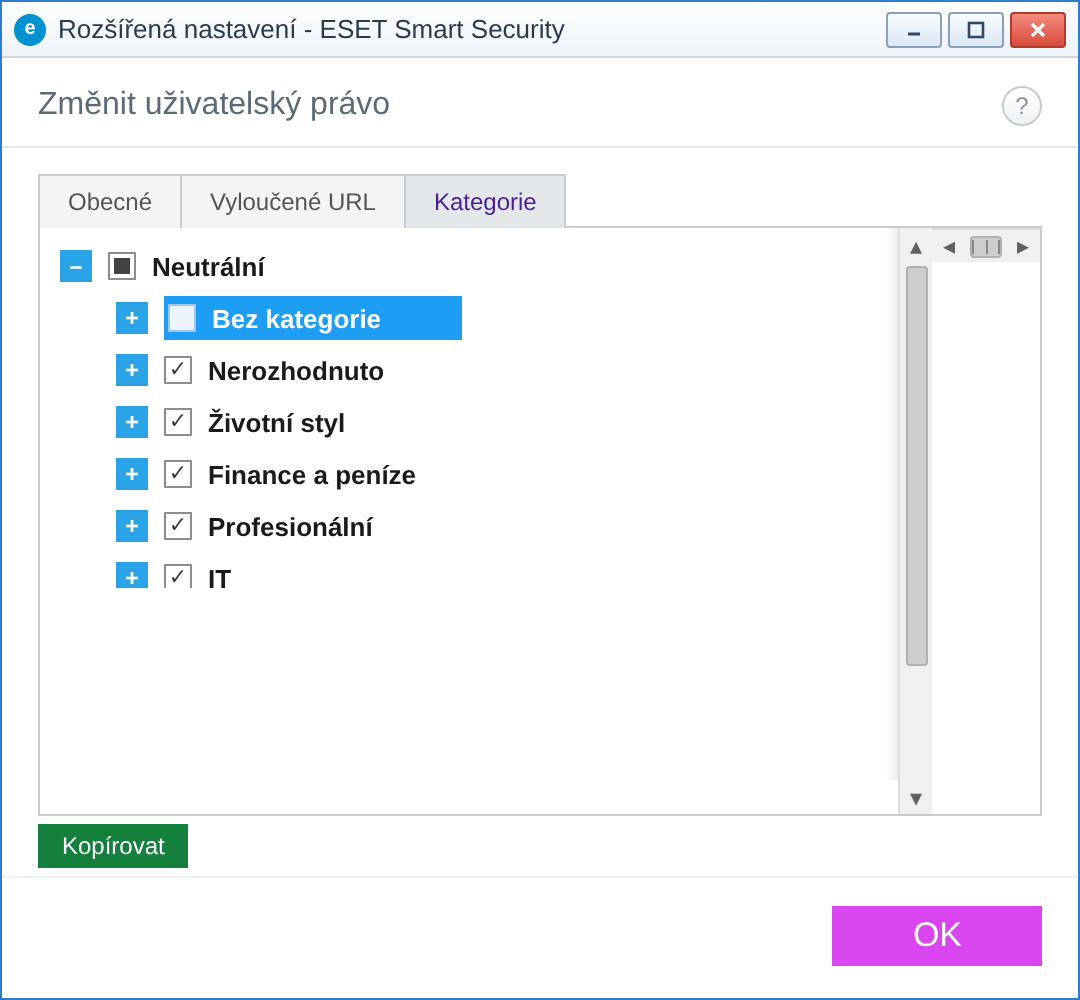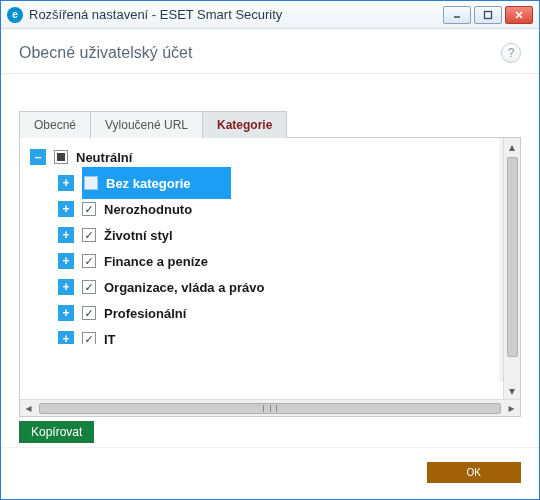--- a/index.html
+++ b/index.html
@@ -10,23 +10,23 @@
   .title-text { color: #2a3b4d; font-size: 13px; flex: 1; }
   .win-controls { display: flex; gap: 3px; }
   .win-btn { width: 28px; height: 18px; border: 1px solid #8aa0b8; border-radius: 2px; background: linear-gradient(#f7fbff,#dce8f5); display: flex; align-items: center; justify-content: center; }
   .win-btn.close { background: linear-gradient(#f48a7f,#d94b3a); border-color: #b13a2c; color: #fff; }
   .win-btn svg { display: block; }
   .header { padding: 14px 18px 10px; display: flex; align-items: center; border-bottom: 1px solid #e6e9ec; }
   .header-title { color: #5a6a78; font-size: 16px; flex: 1; }
   .help-btn { width: 20px; height: 20px; border: 1px solid #c7ccd1; border-radius: 50%; color: #8a939c; display: flex; align-items: center; justify-content: center; font-size: 12px; background: linear-gradient(#fff,#eef1f4); }
   .content { padding: 12px 18px 4px; flex: 1; display: flex; flex-direction: column; min-height: 0; }
   .tabs { display: flex; position: relative; top: 1px; }
-  .tab { padding: 6px 14px; border: 1px solid #c7ccd1; border-bottom: none; background: #f2f4f6; color: #555; margin-right: -1px; font-size: 12px; margin-top: 24px; }
-  .tab.active { background: #e3e7ea; color: #7f1d1d; font-weight: bold; }
-  .tree-wrap { border: 1px solid #c7ccd1; flex: 1; display: flex; flex-direction: column; min-height: 0; }
+  .tab { padding: 6px 14px; border: 1px solid #c7ccd1; border-bottom: none; background: #f2f4f6; color: #555; margin-right: -1px; font-size: 12px; }
+  .tab.active { background: #e3e7ea; color: #4c1d95; }
+  .tree-wrap { border: 1px solid #c7ccd1; flex: 1; display: flex; flex-direction: row; min-height: 0; }
   .tree-scroll { flex: 1; overflow: hidden; position: relative; display: flex; }
   .tree { flex: 1; padding: 6px 0 0 6px; overflow: hidden; }
   .vscroll { width: 17px; background: #f0f0f0; border-left: 1px solid #dcdcdc; display: flex; flex-direction: column; align-items: center; }
   .vscroll .arrow { height: 17px; width: 100%; display: flex; align-items: center; justify-content: center; color: #606060; }
   .vscroll .thumb { width: 11px; background: #cdcdcd; border: 1px solid #b0b0b0; border-radius: 2px; margin-top: 2px; height: 200px; }
   .hscroll { height: 17px; background: #f0f0f0; border-top: 1px solid #dcdcdc; display: flex; align-items: center; }
   .hscroll .arrow { width: 17px; height: 100%; display: flex; align-items: center; justify-content: center; color: #606060; }
   .hscroll .thumb { flex: 1; height: 11px; background: #cdcdcd; border: 1px solid #b0b0b0; border-radius: 2px; margin: 0 2px; display: flex; align-items: center; justify-content: center; }
   .hscroll .thumb .grip { width: 14px; height: 7px; display: flex; justify-content: space-between; }
   .hscroll .thumb .grip span { width: 1px; background: #888; }
@@ -35,27 +35,27 @@
   .expander.minus::before { content: "–"; font-weight: bold; }
   .expander.plus::before { content: "+"; font-weight: bold; }
   .cbox { width: 14px; height: 14px; border: 1px solid #8a8f94; background: #fff; margin-right: 8px; display: flex; align-items: center; justify-content: center; }
   .cbox.indeterminate .mark { width: 8px; height: 8px; background: #424242; }
   .cbox.checked::after { content: "✓"; color: #3a3a3a; font-size: 11px; line-height: 1; }
   .cbox.unchecked-highlight { border-color: #7bb9f0; background: #eaf3fc; }
   .label { font-size: 13px; color: #1a1a1a; font-weight: bold; white-space: nowrap; }
   .root-row { padding-left: 4px; }
   .child-row { padding-left: 32px; }
   .child-row.selected { }
-  .child-row.selected .sel-bg { background: #1e9df4; color: #fff; display: inline-flex; align-items: center; height: 32px; padding-right: 40px; padding-left: 2px; }
+  .child-row.selected .sel-bg { background: #1e9df4; color: #fff; display: inline-flex; align-items: center; height: 22px; padding-right: 40px; padding-left: 2px; }
   .child-row.selected .sel-bg .cbox { background: #eaf3fc; border-color: #9cc8ef; }
   .child-row.selected .sel-bg .label { color: #fff; }
   .child-row.last .label { position: relative; top: 4px; }
   .copy-btn { margin-top: 4px; align-self: flex-start; padding: 4px 12px; background: #15803d; color: #fff; border: none; font-size: 12px; }
   .footer { padding: 14px 18px 16px; display: flex; justify-content: flex-end; border-top: 1px solid #eef1f4; }
-  .ok-btn { min-width: 90px; padding: 5px 40px; background: #a16207; color: #fff; border: none; font-size: 10px; }
+  .ok-btn { min-width: 90px; padding: 5px 40px; background: #d946ef; color: #fff; border: none; font-size: 17px; }
   .shadow-r { position: absolute; right: 17px; top: 0; bottom: 17px; width: 6px; background: linear-gradient(to left, rgba(0,0,0,0.08), transparent); pointer-events: none; }
 </style>
 </head>
 <body>
 
 <div class="window">
 
   <div class="titlebar">
     <div class="app-icon">e</div>
     <div class="title-text">Rozšířená nastavení - ESET Smart Security</div>
@@ -73,21 +73,21 @@
       <div class="win-btn close">
         <svg width="10" height="10">
             <line x1="2" y1="2" x2="8" y2="8" stroke="#fff" stroke-width="1.6"></line>
             <line x1="8" y1="2" x2="2" y2="8" stroke="#fff" stroke-width="1.6"></line>
           </svg>
       </div>
     </div>
   </div>
 
   <div class="header">
-    <div class="header-title">Obecné uživatelský účet</div>
+    <div class="header-title">Změnit uživatelský právo</div>
     <div class="help-btn">?</div>
   </div>
 
   <div class="content">
     <div class="tabs">
       <div class="tab">Obecné</div>
       <div class="tab">Vyloučené URL</div>
       <div class="tab active">Kategorie</div>
     </div>
 
@@ -122,25 +122,20 @@
             <div class="cbox checked"></div>
             <div class="label">Životní styl</div>
           </div>
 
           <div class="row child-row">
             <div class="expander plus"></div>
             <div class="cbox checked"></div>
             <div class="label">Finance a peníze</div>
           </div>
 
-          <div class="row child-row">
-            <div class="expander plus"></div>
-            <div class="cbox checked"></div>
-            <div class="label">Organizace, vláda a právo</div>
-          </div>
 
 
           <div class="row child-row">
             <div class="expander plus"></div>
             <div class="cbox checked"></div>
             <div class="label">Profesionální</div>
           </div>
 
           <div class="row child-row last" style="height:18px; overflow:hidden;">
             <div class="expander plus" style="position:relative; top:4px;"></div>

